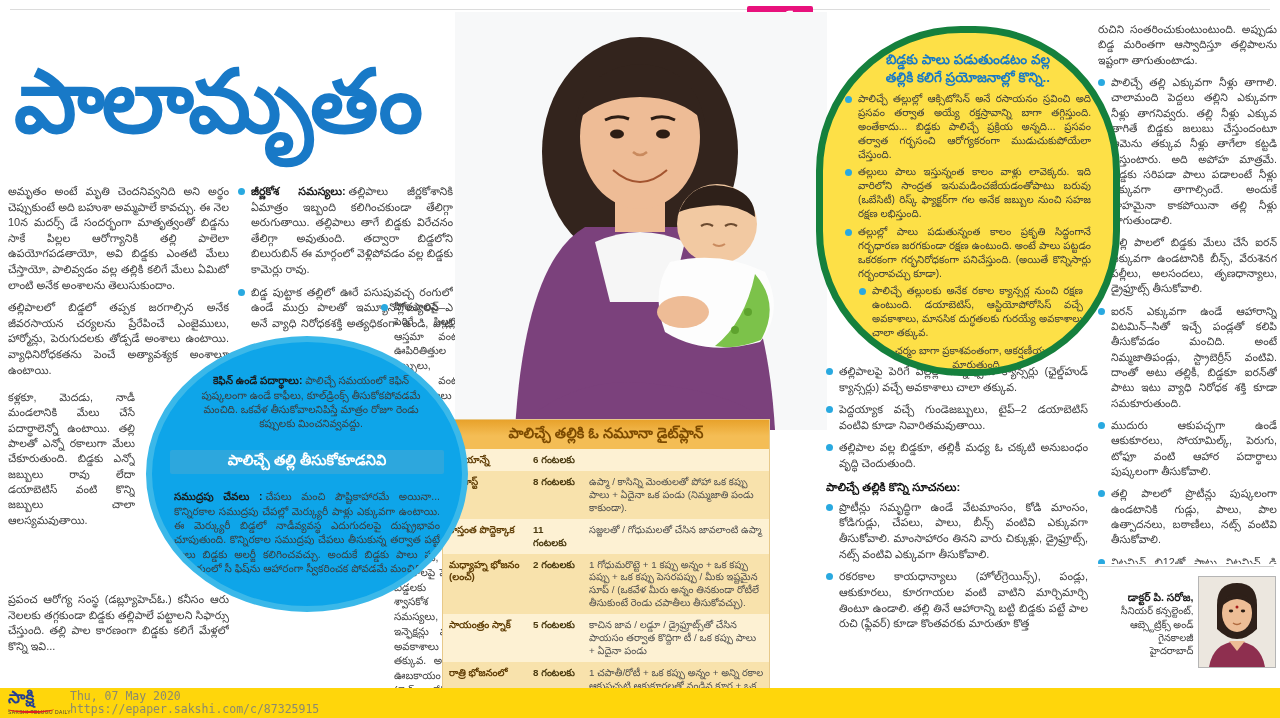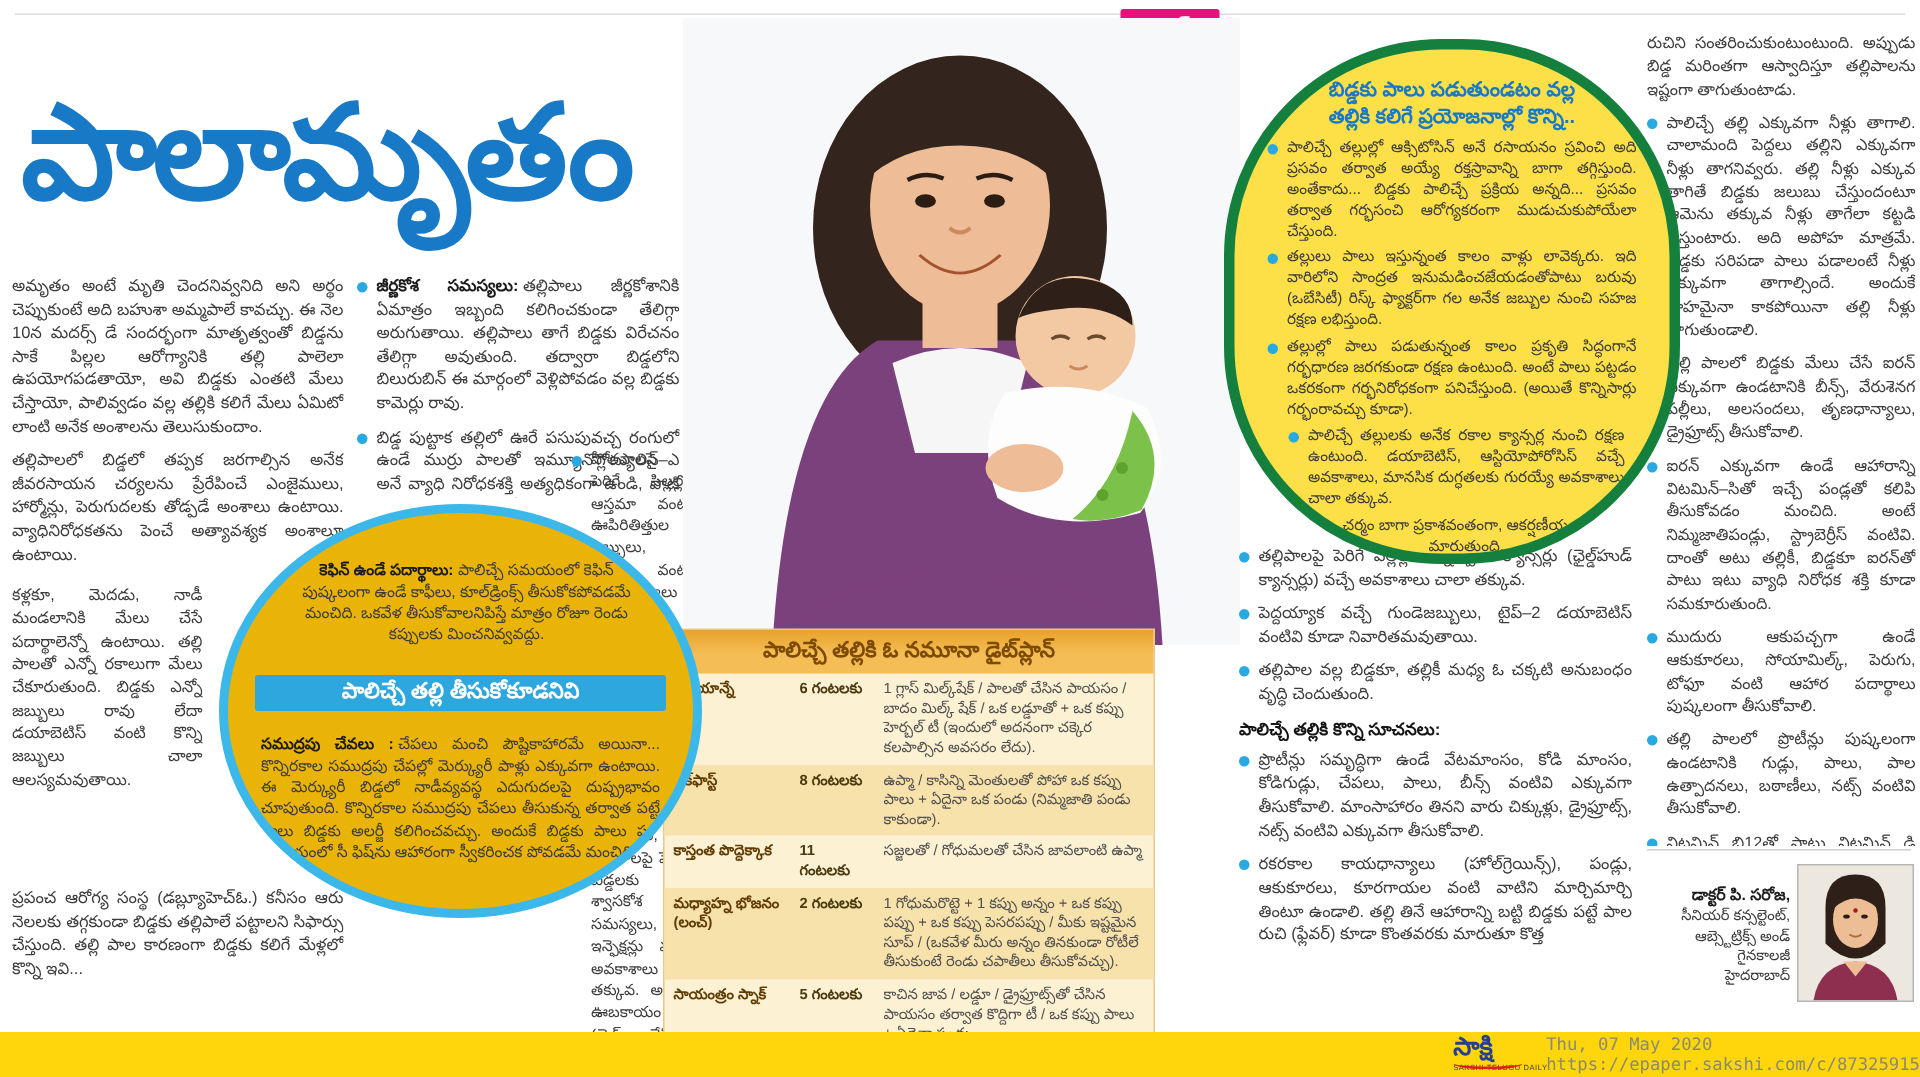--- a/index.html
+++ b/index.html
@@ -14,21 +14,21 @@
   .txt p{margin:0 0 7px 0;}
   .lead{font-weight:bold;color:#1b1b1b;margin-right:3px;}
   .col1a{left:8px;top:184px;width:221px;height:204px;}
   .col1b{left:8px;top:390px;width:127px;height:200px;font-size:10.8px;}
   .col1c{left:8px;top:592px;width:221px;height:78px;}
   .col2{left:238px;top:184px;width:215px;height:148px;}
   .col2b{left:381px;top:300px;width:78px;height:392px;font-size:10.4px;}
   .bullet{display:flex;margin:0 0 7px 0;}
   .dot{flex:0 0 auto;width:7px;height:7px;border-radius:50%;background:#29a9e0;margin:4px 6px 0 0;}
   .circle{left:146px;top:336px;width:310px;height:264px;border:6px solid #3bb8e9;border-radius:50%;
-          background:#eab308;z-index:6;overflow:hidden;padding:0;}
+          background:#0ea5e9;z-index:6;overflow:hidden;padding:0;}
   .ctext{position:absolute;font-size:10.4px;line-height:1.38;color:#3c3c3c;text-align:justify;overflow:hidden;}
   .ccaffeine{left:46px;top:22px;width:226px;height:84px;text-align:center;}
   .chead{position:absolute;left:18px;top:108px;width:274px;height:24px;background:#2da7dd;color:#fff;
          font-weight:bold;font-size:14.5px;display:flex;align-items:center;justify-content:center;border-radius:2px;}
   .cseafood{left:22px;top:138px;width:266px;height:118px;}
   .photo{left:455px;top:12px;width:372px;height:418px;overflow:hidden;}
   .bbox{left:816px;top:26px;width:290px;height:336px;border:7px solid #15803d;border-radius:145px;
         background:#fde047;z-index:5;overflow:hidden;}
   .bbox-title{margin:18px 30px 6px 30px;text-align:center;color:#1879c7;font-weight:bold;font-size:13.5px;line-height:1.3;}
   .bbox-body{margin:0 22px;font-size:10.2px;line-height:1.36;color:#3c3c3c;text-align:justify;}
@@ -42,21 +42,21 @@
   .trow>div{padding:5px 5px 4px 6px;}
   .trow .tmeal{font-weight:bold;color:#5f3d05;}
   .trow .ttime{font-weight:bold;color:#4a3a10;}
   .alt1{background:#f8e2ac;}
   .rightcol{left:1098px;top:22px;width:179px;height:542px;font-size:10.8px;}
   .divline{left:1098px;top:566px;width:176px;height:1px;background:#cfcfcf;}
   .doctor{left:1096px;top:576px;width:180px;height:96px;display:flex;}
   .doc-text{width:98px;text-align:right;font-size:9.8px;color:#3a3a3a;line-height:1.35;padding-top:14px;}
   .doc-name{font-weight:bold;color:#1d1d1d;font-size:10.6px;}
   .doc-photo{width:76px;height:90px;margin-left:5px;border:1px solid #b5b5b5;overflow:hidden;background:#e8e4de;}
-  .footer{left:0;top:688px;width:1280px;height:30px;background:#ffd60b;display:flex;align-items:center;justify-content:flex-end;}
+  .footer{left:0;top:688px;width:1280px;height:30px;background:#ffd60b;display:flex;align-items:center;}
   .logo{width:52px;margin-left:8px;position:relative;height:28px;}
   .logo-tel{color:#243f94;font-weight:bold;font-size:17px;line-height:18px;display:block;}
   .logo-swoosh{position:absolute;left:0;top:16px;width:46px;height:6px;border-bottom:2.5px solid #e02020;border-radius:50%;}
   .logo-cap{display:block;font-size:5px;letter-spacing:.4px;color:#3a3a3a;margin-top:2px;white-space:nowrap;}
   .foot-text{margin-left:10px;font-family:"DejaVu Sans Mono",monospace;color:#8b8a6f;font-size:11.5px;line-height:13px;}
   .foot-url{color:#8b8a6f;text-decoration:none;display:block;}
 </style>
 </head>
 <body>
 
@@ -194,21 +194,20 @@
         <span class="dot"></span>
         <span>రకరకాల కాయధాన్యాలు (హోల్‌గ్రెయిన్స్), పండ్లు, ఆకుకూరలు, కూరగాయల వంటి వాటిని మార్చిమార్చి తింటూ ఉండాలి. తల్లి తినే ఆహారాన్ని బట్టి బిడ్డకు పట్టే పాల రుచి (ఫ్లేవర్) కూడా కొంతవరకు మారుతూ కొత్త</span>
       </div>
   </div>
 
   <div class="abs table">
     <div class="ttitle">పాలిచ్చే తల్లికి ఓ నమూనా డైట్‌ప్లాన్</div>
     <div class="trow">
       <div class="tmeal">ఉదయాన్నే</div>
       <div class="ttime">6 గంటలకు</div>
-      <div class="tdesc">1 గ్లాస్ మిల్క్‌షేక్ / పాలతో చేసిన పాయసం / బాదం మిల్క్ షేక్ / ఒక లడ్డూతో + ఒక కప్పు హెర్బల్ టీ (ఇందులో అదనంగా చక్కెర కలపాల్సిన అవసరం లేదు).</div>
     </div>
     <div class="trow alt1">
       <div class="tmeal">బ్రేక్‌ఫాస్ట్</div>
       <div class="ttime">8 గంటలకు</div>
       <div class="tdesc">ఉప్మా / కాసిన్ని మెంతులతో పోహా ఒక కప్పు పాలు + ఏదైనా ఒక పండు (నిమ్మజాతి పండు కాకుండా).</div>
     </div>
     <div class="trow">
       <div class="tmeal">కాస్తంత పొద్దెక్కాక</div>
       <div class="ttime">11 గంటలకు</div>
       <div class="tdesc">సజ్జలతో / గోధుమలతో చేసిన జావలాంటి ఉప్మా</div>

